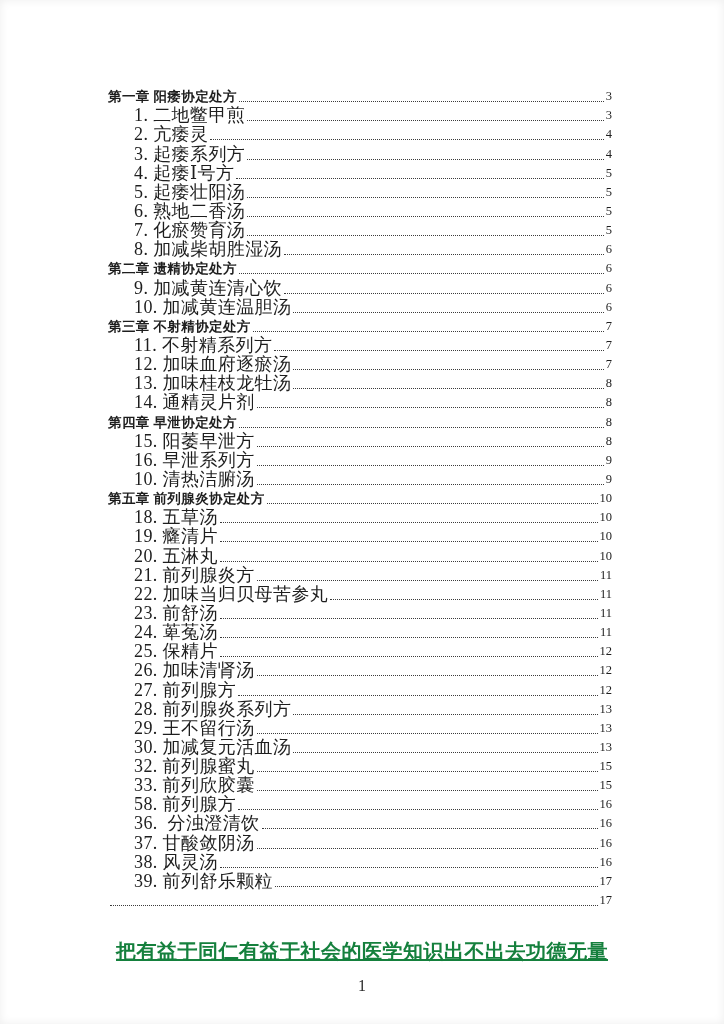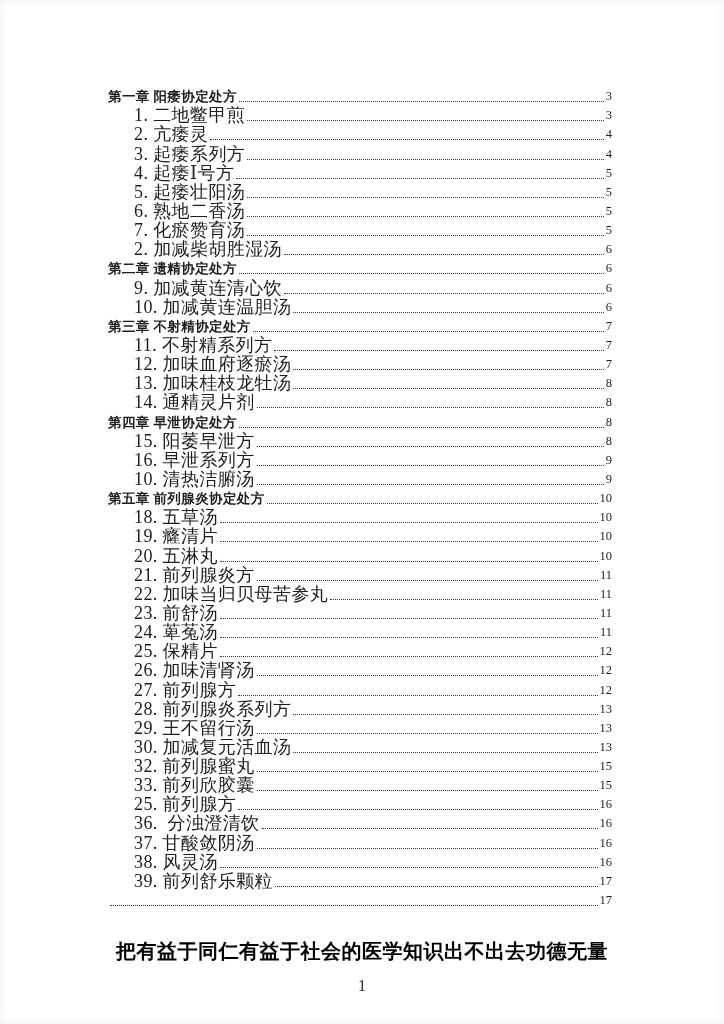--- a/index.html
+++ b/index.html
@@ -110,21 +110,21 @@
         <span class="toc-label">6. 熟地二香汤</span>
         <span class="leader"></span>
         <span class="toc-page">5</span>
       </div>
       <div class="toc-row item">
         <span class="toc-label">7. 化瘀赞育汤</span>
         <span class="leader"></span>
         <span class="toc-page">5</span>
       </div>
       <div class="toc-row item">
-        <span class="toc-label">2. 加减柴胡胜湿汤</span>
+        <span class="toc-label">8. 加减柴胡胜湿汤</span>
         <span class="leader"></span>
         <span class="toc-page">6</span>
       </div>
       <div class="toc-row chapter">
         <span class="toc-label">第二章 遗精协定处方</span>
         <span class="leader"></span>
         <span class="toc-page">6</span>
       </div>
       <div class="toc-row item">
         <span class="toc-label">9. 加减黄连清心饮</span>
@@ -255,21 +255,21 @@
         <span class="toc-label">32. 前列腺蜜丸</span>
         <span class="leader"></span>
         <span class="toc-page">15</span>
       </div>
       <div class="toc-row item">
         <span class="toc-label">33. 前列欣胶囊</span>
         <span class="leader"></span>
         <span class="toc-page">15</span>
       </div>
       <div class="toc-row item">
-        <span class="toc-label">25. 前列腺方</span>
+        <span class="toc-label">58. 前列腺方</span>
         <span class="leader"></span>
         <span class="toc-page">16</span>
       </div>
       <div class="toc-row item">
         <span class="toc-label">36.  分浊澄清饮</span>
         <span class="leader"></span>
         <span class="toc-page">16</span>
       </div>
       <div class="toc-row item">
         <span class="toc-label">37. 甘酸敛阴汤</span>
@@ -284,15 +284,15 @@
       <div class="toc-row item">
         <span class="toc-label">39. 前列舒乐颗粒</span>
         <span class="leader"></span>
         <span class="toc-page">17</span>
       </div>
       <div class="toc-row chapter">
         <span class="leader"></span>
         <span class="toc-page">17</span>
       </div>
     </main>
-  <div class="slogan" style="color: #000000;">把有益于同仁有益于社会的医学知识出不出去功德无量</div>
+  <div class="slogan" style="color: #15803d; text-decoration: underline;">把有益于同仁有益于社会的医学知识出不出去功德无量</div>
   <div class="page-number">1</div>
 </div>
 
 </body></html>

